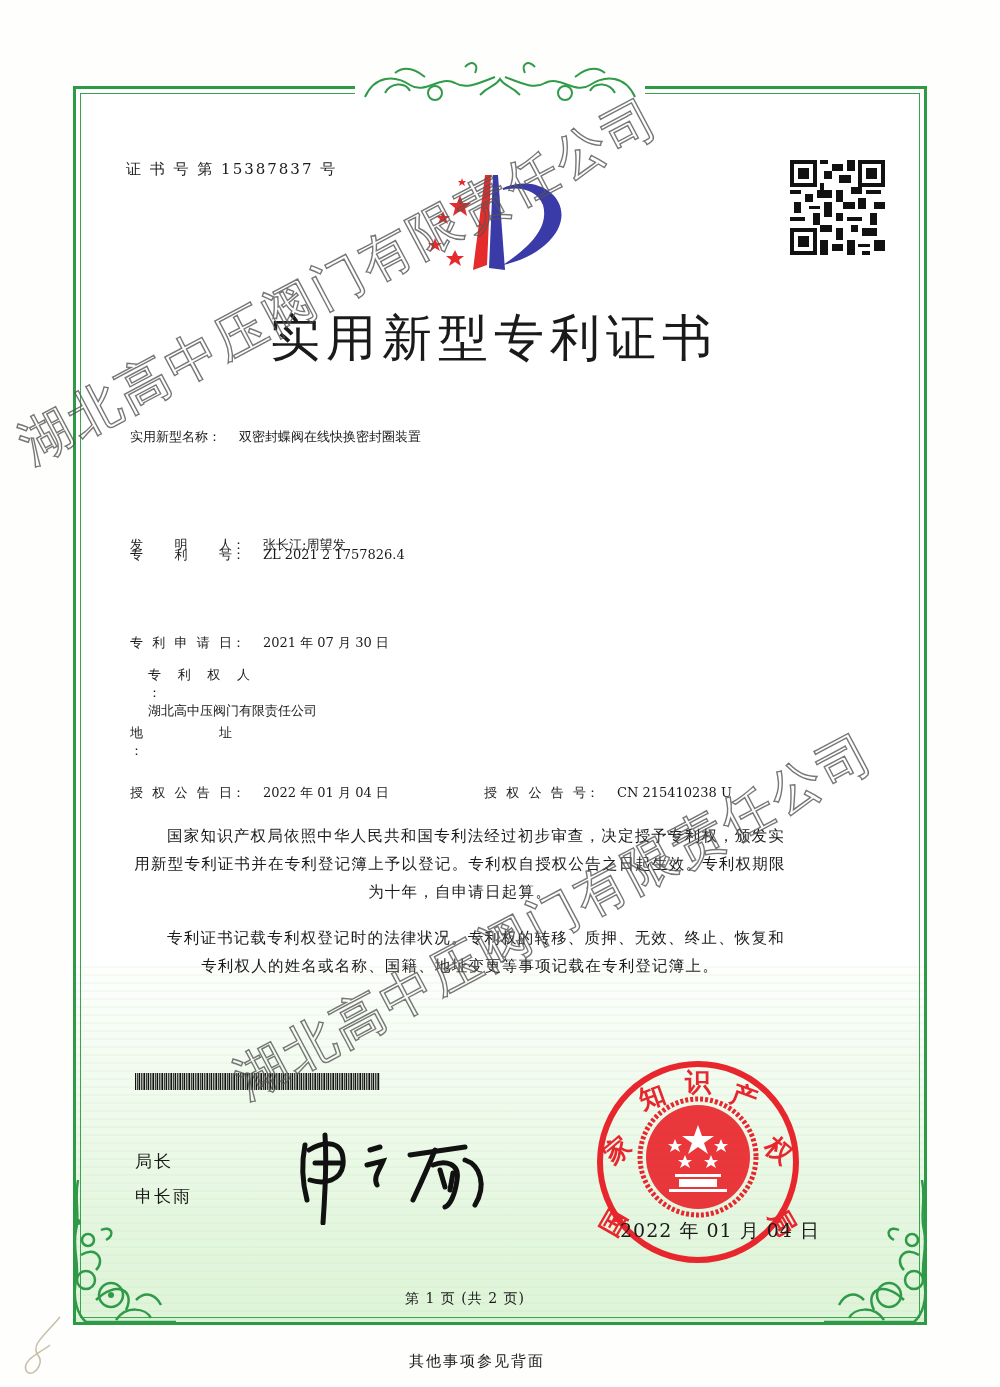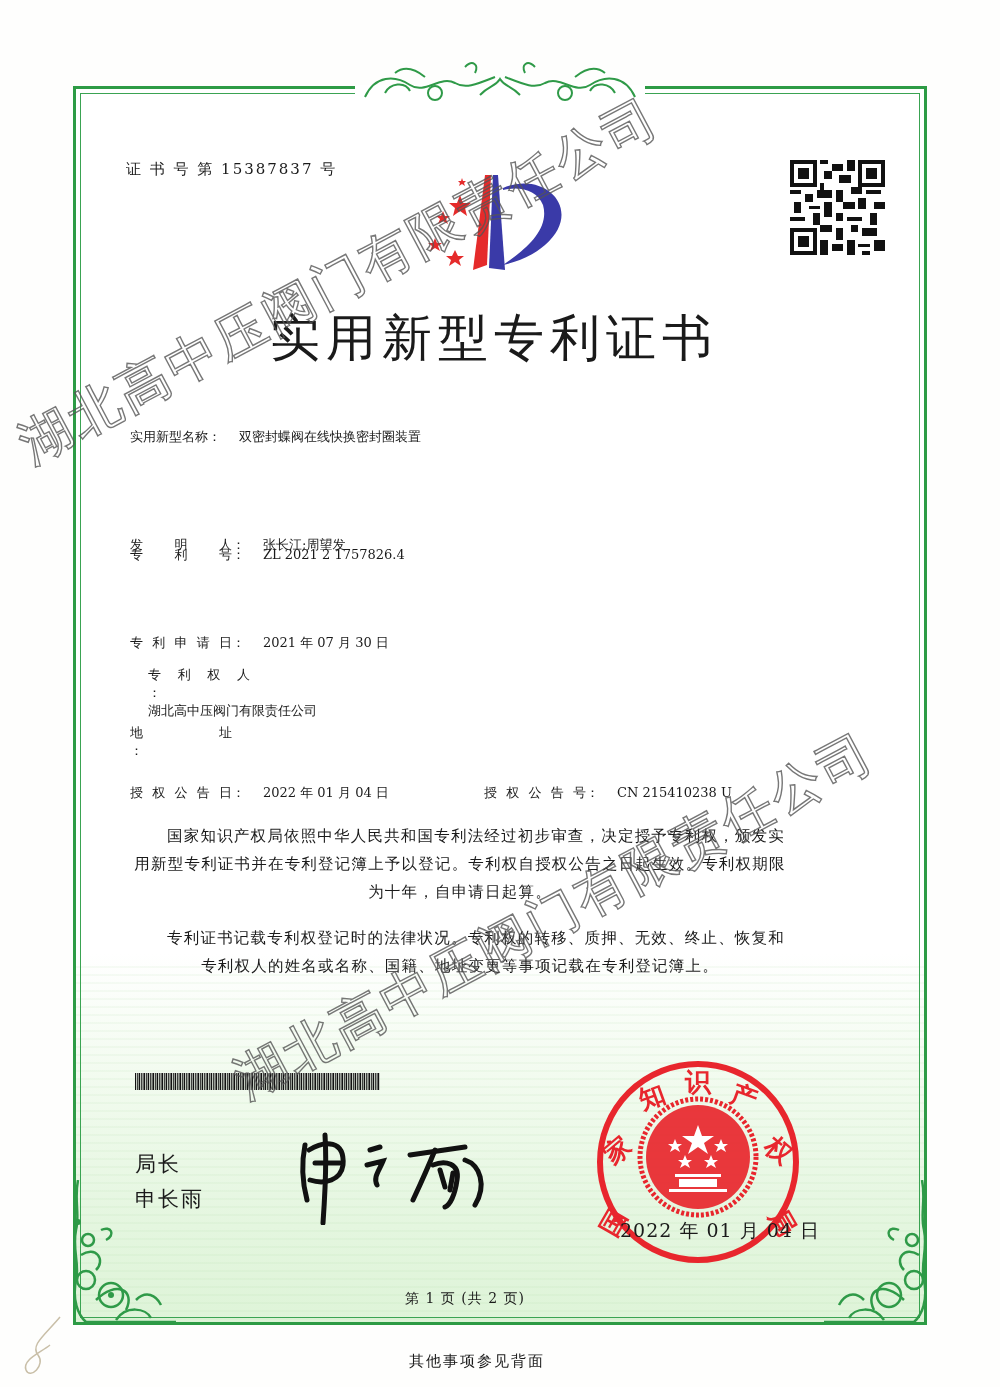--- a/index.html
+++ b/index.html
@@ -50,21 +50,21 @@
   .field .value { margin-left: 18px; }
 
   .para {
     position: absolute; left: 130px; width: 660px; font-size: 15.5px; line-height: 28px;
     text-indent: 32px; letter-spacing: 1.2px; text-align: center;
   }
 
   .barcode { position: absolute; left: 135px; top: 1073px; width: 245px; height: 17px; }
 
   .director {
-    position: absolute; left: 135px; font-size: 21px;
+    position: absolute; left: 135px; font-size: 17px;
     font-family: "DejaVu Sans", "Liberation Sans", sans-serif; letter-spacing: 2px;
   }
   .signature { position: absolute; left: 295px; top: 1125px; width: 210px; height: 100px; }
 
   .seal { position: absolute; left: 593px; top: 1057px; width: 210px; height: 210px; }
   .seal-date {
     position: absolute; left: 620px; top: 1218px; font-size: 19px; letter-spacing: 1px;
   }
 
   .page-info {

